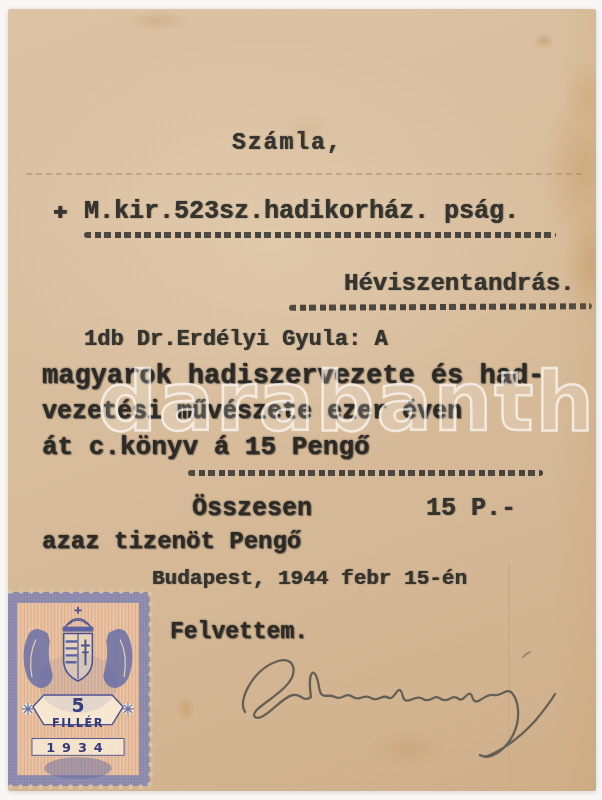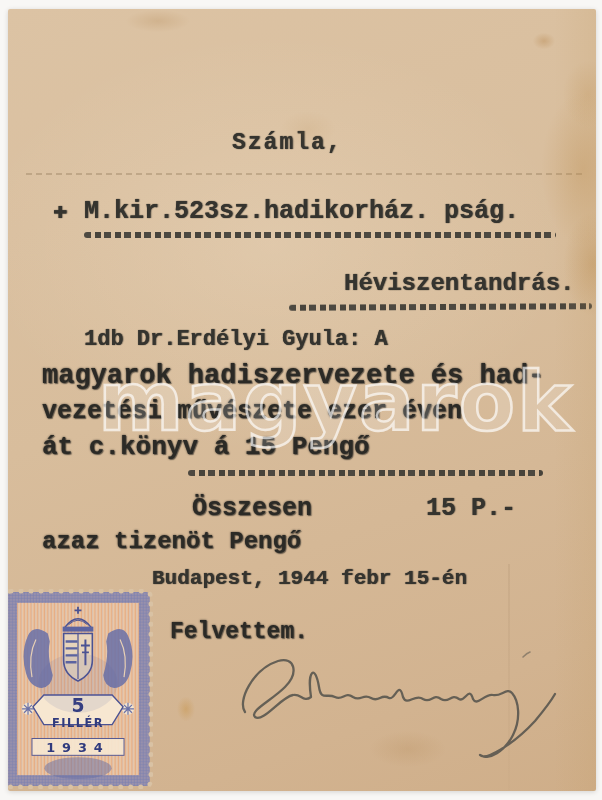--- a/index.html
+++ b/index.html
@@ -162,15 +162,15 @@
                  C242,54 246,36 250,50 C254,58 262,44 270,46
                  C278,48 284,38 289,44 C296,52 298,70 290,86
                  C282,102 266,112 257,106 C262,112 290,96 312,72
                  C322,60 328,52 332,45" fill="none" stroke="#4e4e49" stroke-width="2.3" stroke-linecap="round" stroke-linejoin="round"></path>
         <path d="M300,8 q4,-4 7,-5" fill="none" stroke="#4e4e49" stroke-width="1.6" stroke-linecap="round" opacity=".6"></path>
       </svg>
     </div>
 
     <div class="crease"></div>
     <div class="stains"></div>
-    <div class="watermark">magyarok</div>
+    <div class="watermark">darabanth</div>
   </div>
 </div>
 
 </body></html>

